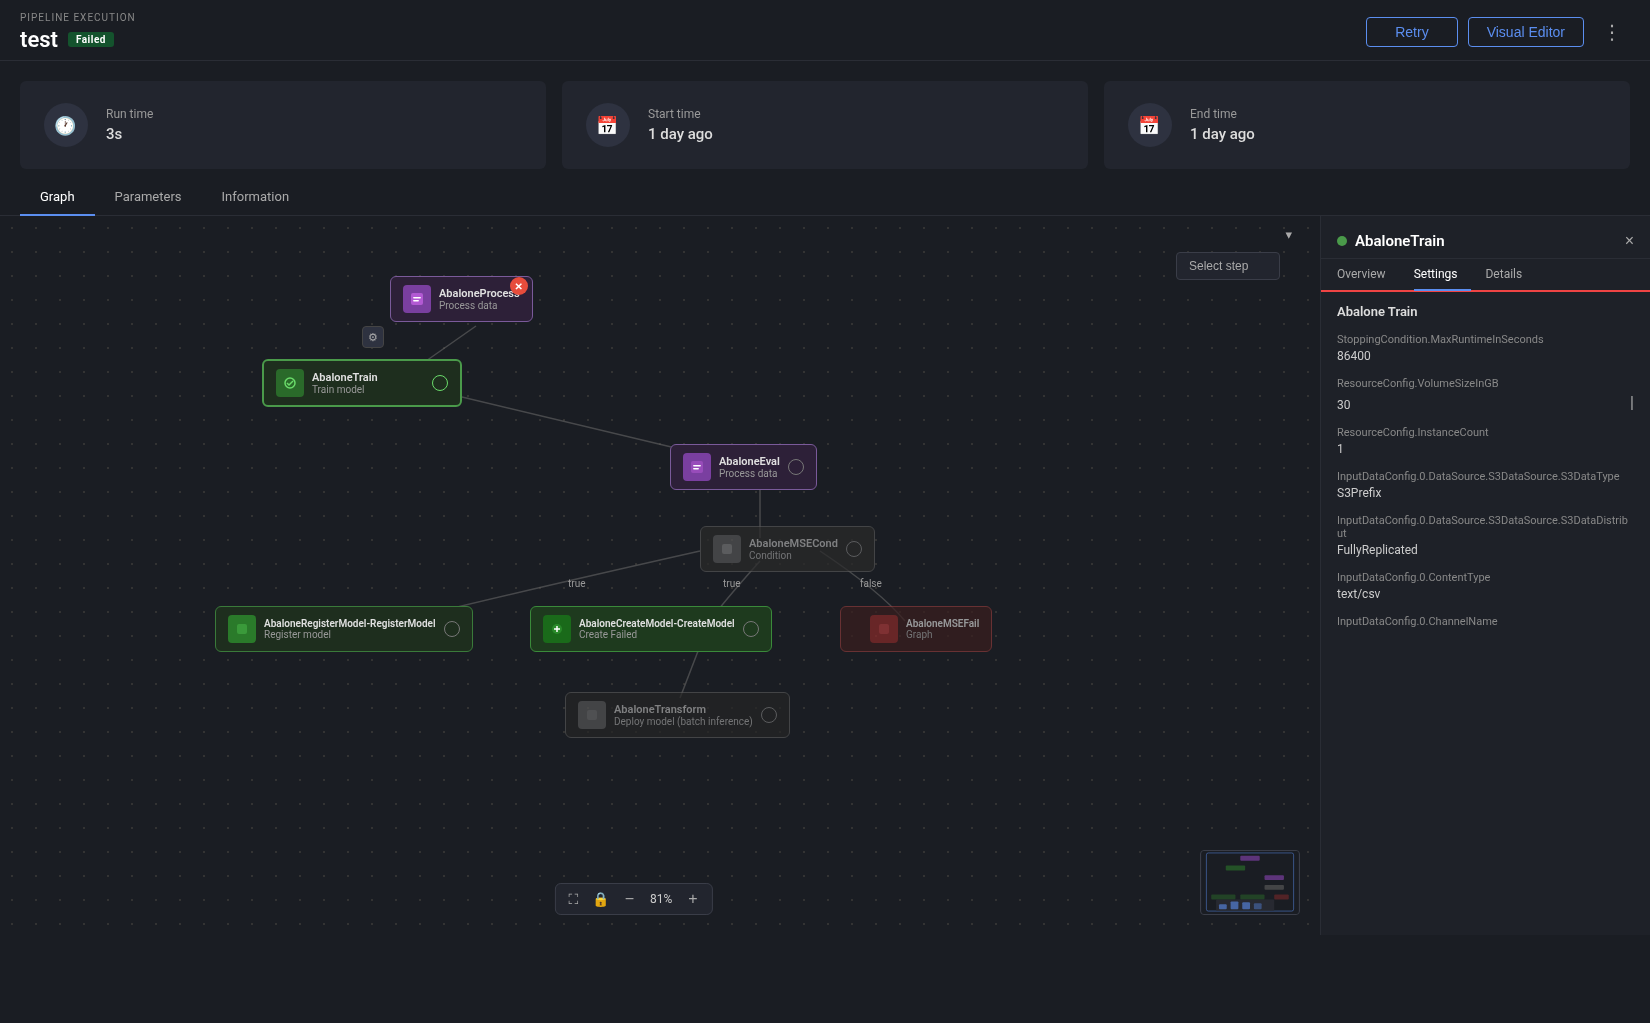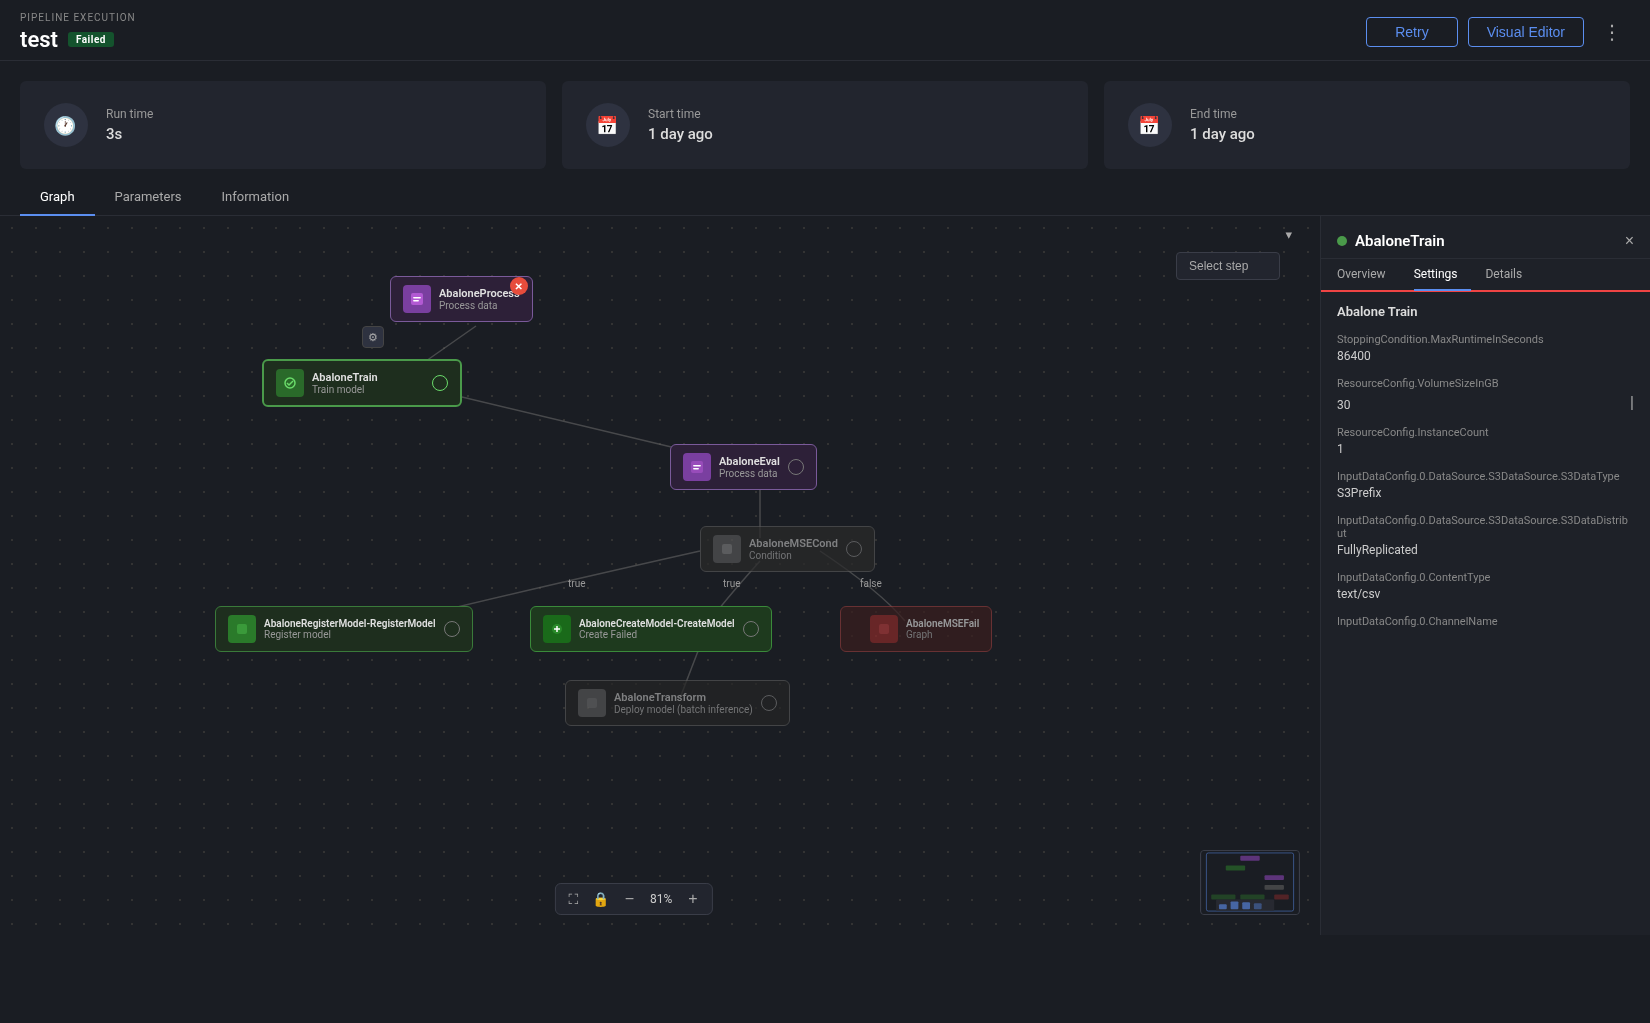--- a/index.html
+++ b/index.html
@@ -655,21 +655,21 @@
         <svg width="16" height="16" viewBox="0 0 16 16" fill="none">
             <rect x="3" y="3" width="10" height="10" rx="2" fill="#aa3a3a"></rect>
           </svg>
       </div>
       <div class="node-text">
         <div class="node-name" style="color:#ccc;font-size:10px;">AbaloneMSEFail</div>
         <div class="node-sub">Graph</div>
       </div>
     </div>
 
-    <div class="node node-abalone-transform" style="position:absolute;left:565px;top:464px;opacity:0.7;">
+    <div class="node node-abalone-transform" style="position:absolute;left:565px;top:476px;opacity:0.7;">
       <div class="node-icon" style="background:#555;">
         <svg width="16" height="16" viewBox="0 0 16 16" fill="none">
             <rect x="3" y="3" width="10" height="10" rx="2" fill="#666"></rect>
           </svg>
       </div>
       <div class="node-text">
         <div class="node-name" style="color:#aaa;">AbaloneTransform</div>
         <div class="node-sub">Deploy model (batch inference)</div>
       </div>
       <div class="node-status"></div>

